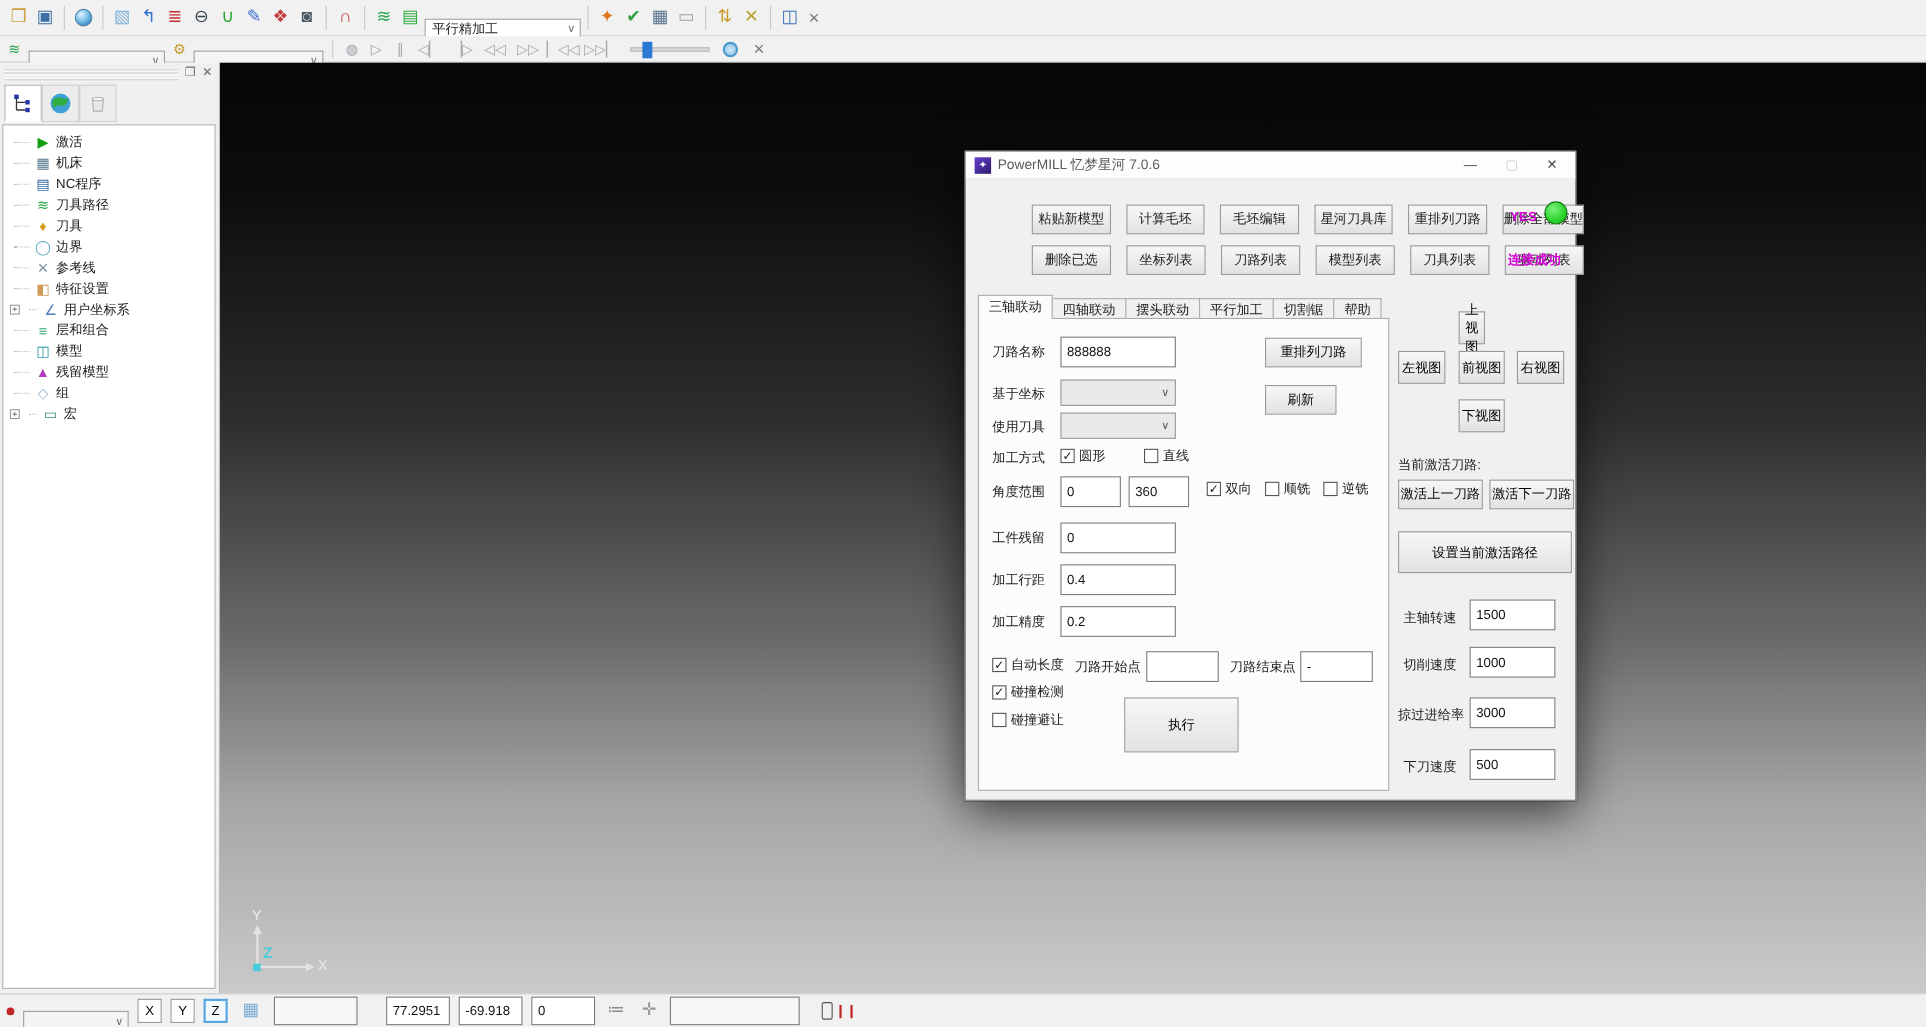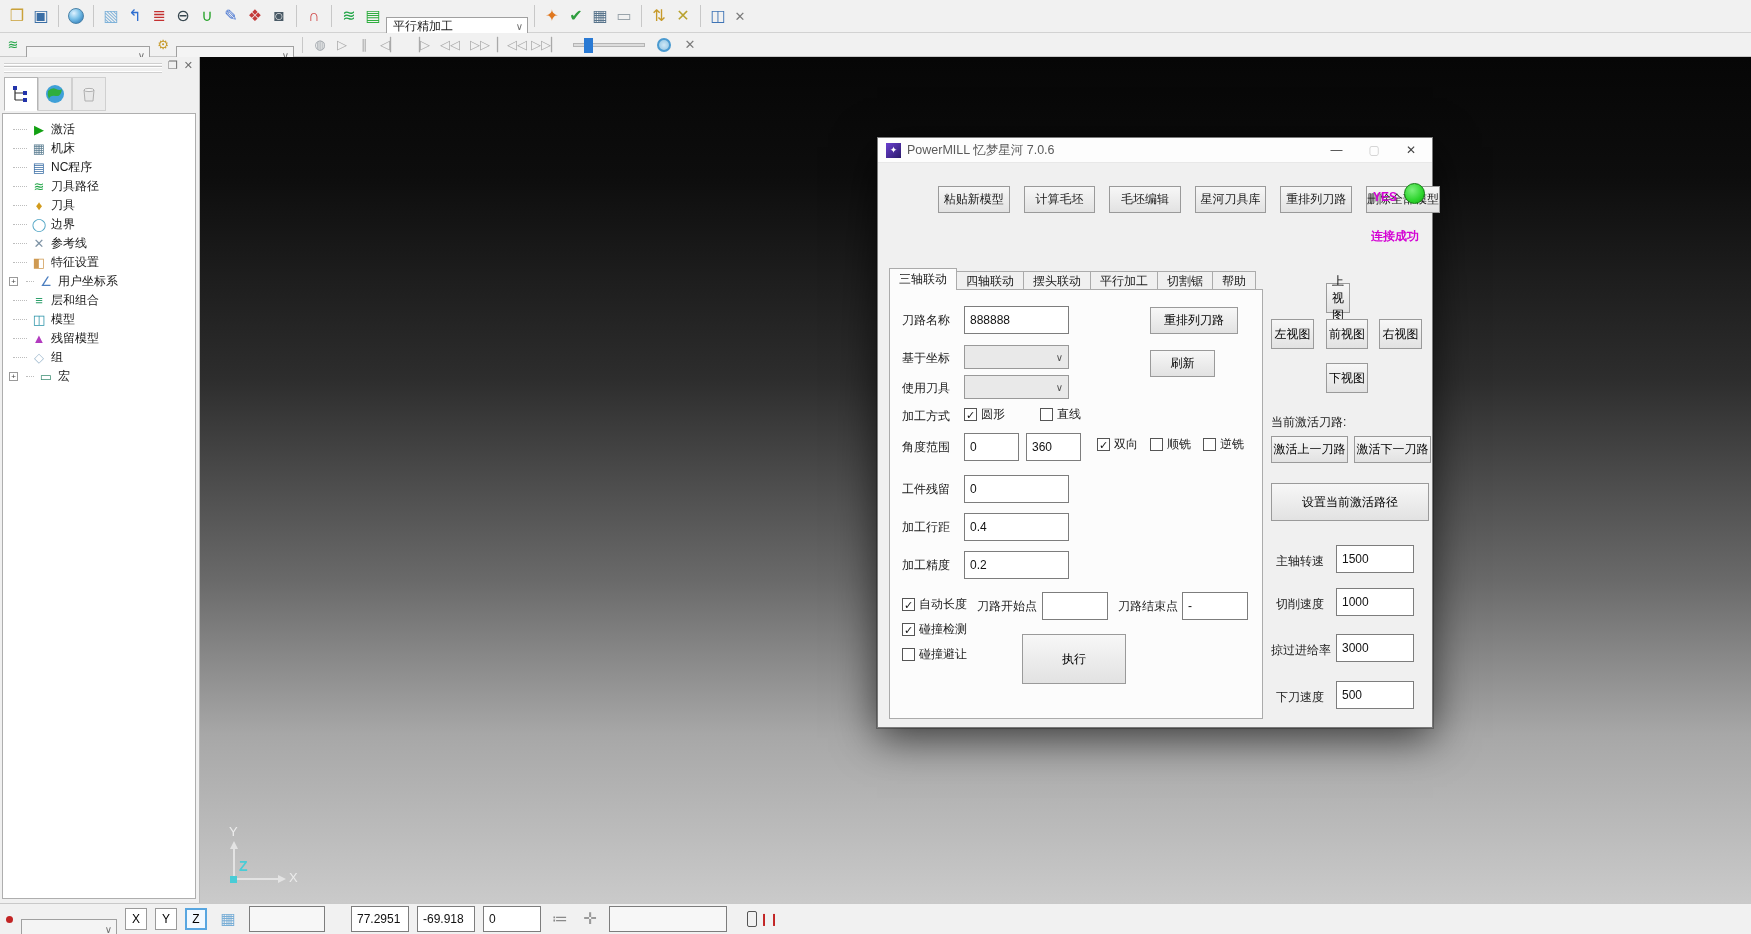--- a/index.html
+++ b/index.html
@@ -310,20 +310,28 @@
     <button class="btn">粘贴新模型</button>
     <button class="btn">计算毛坯</button>
     <button class="btn">毛坯编辑</button>
     <button class="btn">星河刀具库</button>
     <button class="btn">重排列刀路</button>
     <button class="btn">删除全部模型</button>
   </div>
   <span class="magenta abs" style="left:495px;top:52px">YES</span>
   <div id="green-dot"></div>
 
+  <div class="brow" style="top:85px">
+    <button class="btn">删除已选</button>
+    <button class="btn">坐标列表</button>
+    <button class="btn">刀路列表</button>
+    <button class="btn">模型列表</button>
+    <button class="btn">刀具列表</button>
+    <button class="btn">驱动列表</button>
+  </div>
   <span class="magenta abs" style="left:493px;top:90px">连接成功</span>
 
   <div id="dlg-tabs">
     <div class="dtab active">三轴联动</div>
     <div class="dtab">四轴联动</div>
     <div class="dtab">摆头联动</div>
     <div class="dtab">平行加工</div>
     <div class="dtab">切割锯</div>
     <div class="dtab">帮助</div>
   </div>

